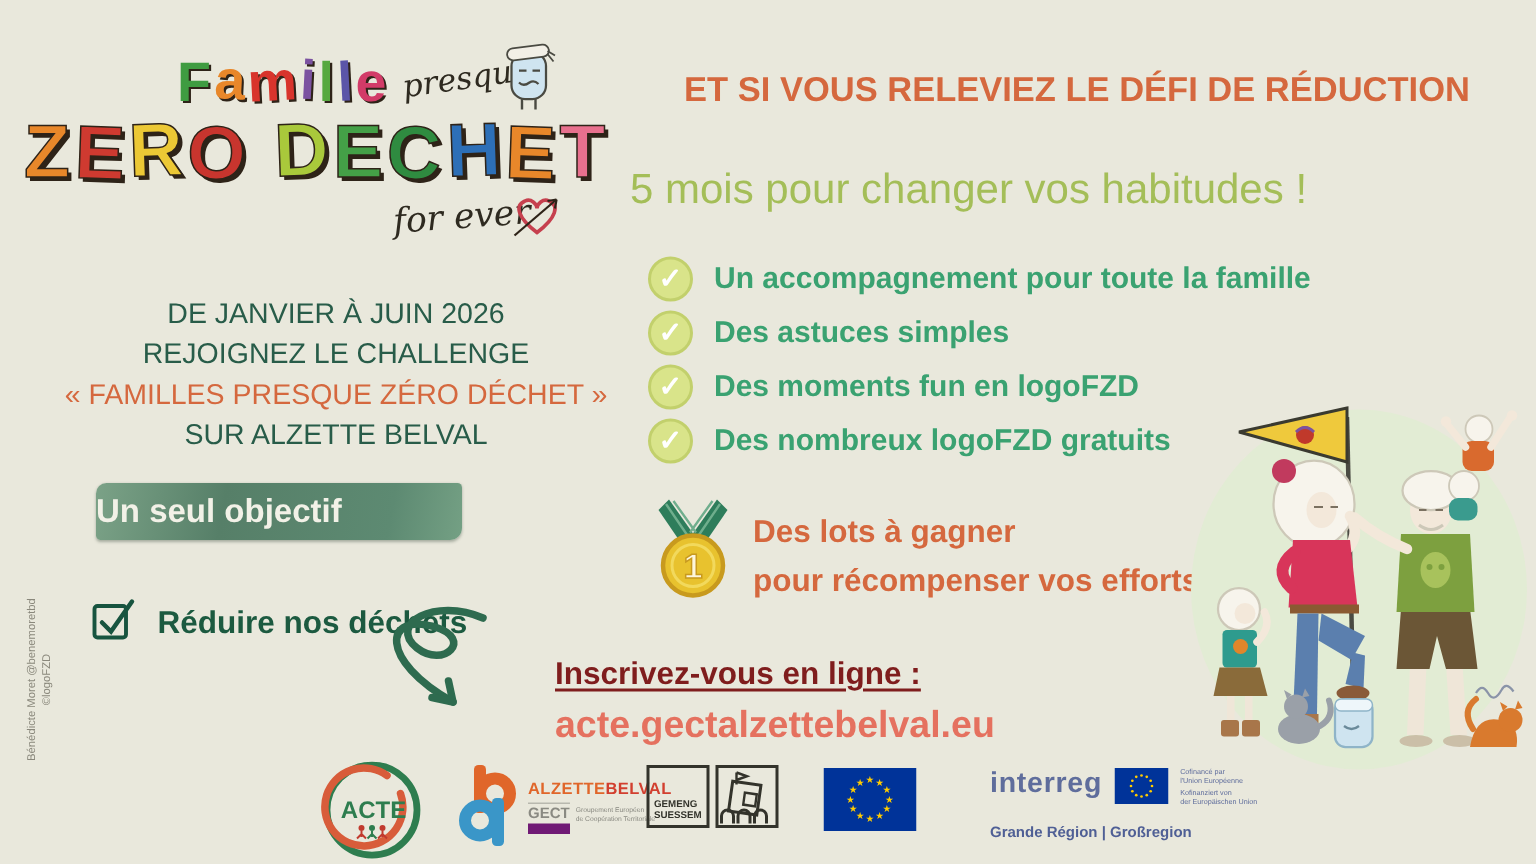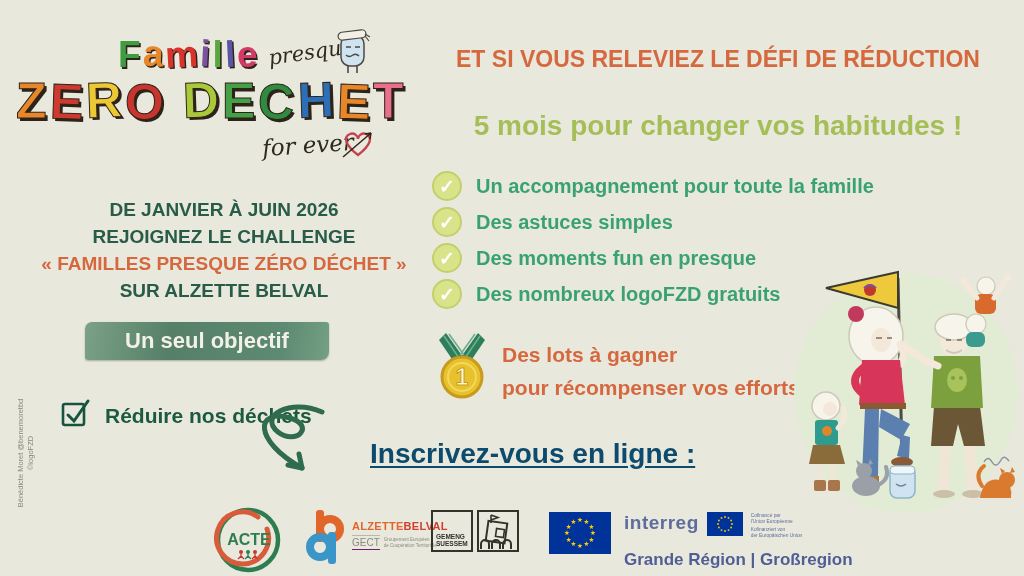--- a/index.html
+++ b/index.html
@@ -17,56 +17,56 @@
   .script { font-family:"DejaVu Serif", serif; font-style:italic; color:#2e2a20; }
   .presque { left:268px; top:40px; font-size:21px; transform:rotate(-8deg); }
   .forever { left:262px; top:132px; font-size:23px; transform:rotate(-4deg); }
   .bigword { left:16px; top:72px; font-size:50px; font-weight:800; letter-spacing:3px; white-space:nowrap; }
   .bigword span { text-shadow:2.5px 2.5px 0 #2e2318; -webkit-text-stroke:1px #2e2318; }
   .bigword span:nth-child(2n){ transform:rotate(2deg) translateY(1px); }
   .bigword span:nth-child(3n){ transform:rotate(-2deg) translateY(-1px); }
   .wordgap { display:inline-block; width:16px; }
 
   
-  .intro { left:28px; top:196px; width:392px; text-align:center; font-size:19px; font-weight:700; color:#285c49; line-height:27px; }
+  .intro { left:28px; top:196px; width:392px; text-align:center; font-size:19px; font-weight:400; color:#285c49; line-height:27px; }
   .intro .orange-line { color:#d5683e; }
-  .banner { left:64px; top:322px; width:244px; height:38px; background:linear-gradient(100deg,#7ba287,#567f68 35%,#5d8a72 80%,#74a084); border-radius:7px 3px 8px 3px; display:flex; align-items:center; justify-content:center; box-shadow:0 1px 2px rgba(40,60,45,.35);margin-left:21px; }
+  .banner { left:64px; top:322px; width:244px; height:38px; background:linear-gradient(100deg,#7ba287,#567f68 35%,#5d8a72 80%,#74a084); border-radius:7px 3px 8px 3px; display:flex; align-items:center; justify-content:flex-start; box-shadow:0 1px 2px rgba(40,60,45,.35); }
   .banner span { color:#f2f1e7; font-size:22px; font-weight:800; }
   .goal-row { left:60px; top:364px; display:flex; align-items:flex-end; gap:13px;margin-top:34px; }
   .goal-row .goal-label { font-size:21px; font-weight:700; color:#1c5a40; }
   .credit { left:16px; top:528px; width:150px; transform:rotate(-90deg); transform-origin:left top; text-align:center; color:#8a887c; font-size:7.5px; line-height:10px; }
 
   
   .heading { left:420px; top:44px; width:596px; text-align:center; color:#d5683e; font-size:23px; font-weight:700; line-height:30px; }
-  .subheading { left:420px; top:110px; width:596px; text-align:center; color:#a4be58; font-size:28px; font-weight:700; }
+  .subheading { left:420px; top:110px; width:596px; color:#a4be58; font-size:28px; font-weight:400; }
   .benefits { left:432px; top:168px; }
   .benefit { display:flex; align-items:center; gap:14px; height:36px; }
   .check-circle { width:30px; height:30px; border-radius:50%; background:#d9e48a; border:2px solid #c2d06c; color:#ffffff; font-size:19px; font-weight:800; display:flex; align-items:center; justify-content:center; }
   .benefit .benefit-label { font-size:20px; font-weight:800; color:#3aa271; }
   .prize { left:436px; top:332px; display:flex; gap:14px; }
   .prize-text { padding-top:6px; font-size:21px; font-weight:800; color:#d5683e; line-height:33px; }
   .signup { left:370px; top:438px; }
-  .signup-label { font-size:28px; font-weight:700; color:#0c4a6e; text-decoration:underline; text-underline-offset:3px; }
+  .signup-label { font-size:21px; font-weight:700; color:#7f1d1d; text-decoration:underline; text-underline-offset:3px; }
   .signup-url { margin-top:7px; font-size:25px; font-weight:800; color:#e5715f; }
 
   
   .gemeng { left:431px; top:510px; display:flex; gap:4px; }
   .gemeng .sq { width:42px; height:42px; border:2px solid #33332b; }
   .gemeng .sq-text { display:flex; align-items:flex-end; padding:3px; font-size:6.5px; font-weight:800; color:#33332b; line-height:7px; }
   .ab-text { left:352px; top:520px; }
   .ab-name { font-size:11px; font-weight:800; letter-spacing:.3px; }
   .ab-gect { margin-top:3px; display:flex; gap:4px; align-items:flex-start; }
-  .ab-gect .gect { font-size:10px; font-weight:400; color:#8a8a82; border-top:1px solid #b8b8ae; border-bottom:1px solid #701a75; padding:1px 0; }
+  .ab-gect .gect { font-size:10px; font-weight:700; color:#8a8a82; border-top:1px solid #b8b8ae; border-bottom:7px solid #701a75; padding:1px 0; }
   .ab-gect .gect-detail { font-size:4.5px; color:#8a8a82; line-height:5.5px; padding-top:2px; }
-  .interreg { left:624px; top:512px; }
+  .interreg { left:660px; top:512px; }
   .interreg-row { display:flex; align-items:flex-start; gap:8px; }
   .interreg-name { font-size:19px; font-weight:800; color:#5f6d9c; letter-spacing:.5px; line-height:22px; }
   .cofinance { font-size:4.8px; color:#5f6d9c; line-height:6px; padding-top:1px; }
   .cofinance .co-block { margin-bottom:2px; }
-  .region { margin-top:9px; font-size:17px; font-weight:800; color:#4f5f95; }
+  .region { margin-top:9px; font-size:10px; font-weight:800; color:#4f5f95; }
 </style>
 </head>
 <body>
 
 <div class="poster">
 
   <div class="abs famille">
     <span style="color: rgb(63, 156, 65);">F</span><span style="color: rgb(232, 135, 42);">a</span><span style="color: rgb(216, 52, 44);">m</span><span style="color: rgb(123, 82, 160);">i</span><span style="color: rgb(87, 168, 63);">l</span><span style="color: rgb(91, 85, 168);">l</span><span style="color: rgb(210, 59, 104);">e</span>
   </div>
   <div class="abs script presque">presque</div>
@@ -128,21 +128,21 @@
     <div class="benefit">
       <span class="check-circle">✓</span>
       <span class="benefit-label">Un accompagnement pour toute la famille</span>
     </div>
     <div class="benefit">
       <span class="check-circle">✓</span>
       <span class="benefit-label">Des astuces simples</span>
     </div>
     <div class="benefit">
       <span class="check-circle">✓</span>
-      <span class="benefit-label">Des moments fun en presque</span>
+      <span class="benefit-label">Des moments fun en logoFZD</span>
     </div>
     <div class="benefit">
       <span class="check-circle">✓</span>
       <span class="benefit-label">Des nombreux logoFZD gratuits</span>
     </div>
   </div>
 
   <div class="abs prize">
     <svg width="52" height="68" viewBox="0 0 52 68">
       <path d="M10,1 L27,25 L18,30 L3,8 Z" fill="#2e7d5b"></path>
@@ -153,20 +153,21 @@
       <text x="26" y="53" text-anchor="middle" font-size="23" font-weight="bold" fill="#fdf6dc" stroke="#c89a1e" stroke-width="1">1</text>
     </svg>
     <div class="prize-text">
       <div>Des lots à gagner</div>
       <div>pour récompenser vos efforts !</div>
     </div>
   </div>
 
   <div class="abs signup">
     <div class="signup-label">Inscrivez-vous en ligne :</div>
+    <div class="signup-url">acte.gectalzettebelval.eu</div>
   </div>
 
   <svg class="abs" style="left:788px; top:228px;" width="232" height="292" viewBox="0 0 232 292">
     <ellipse cx="118" cy="165" rx="112" ry="120" fill="#e2ecd4"></ellipse>
 
     <line x1="110" y1="50" x2="114" y2="228" stroke="#4a4a42" stroke-width="3"></line>
     <polygon points="110,44 38,60 110,80" fill="#efc93c" stroke="#3a3a30" stroke-width="2"></polygon>
     <circle cx="82" cy="62" r="6" fill="#c0392b"></circle>
     <path d="M76,60 q6,-6 12,0" stroke="#7b52a0" stroke-width="2" fill="none"></path>
 

